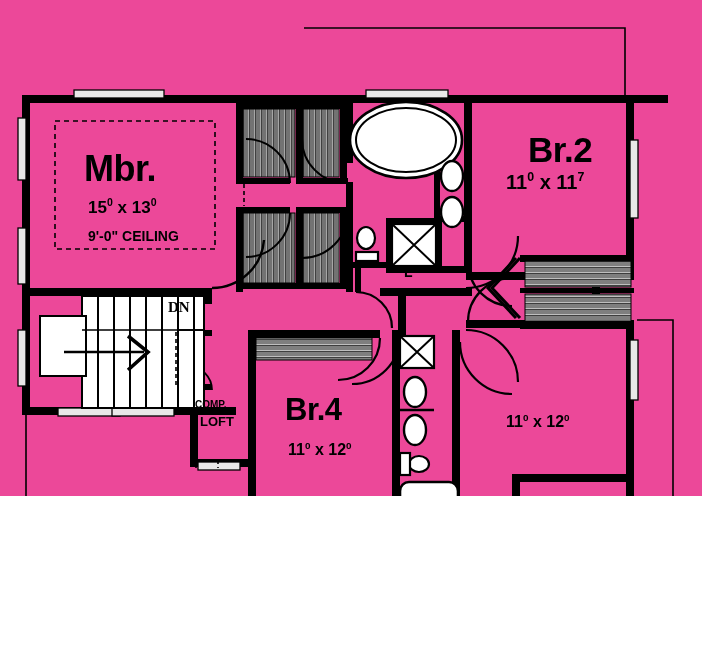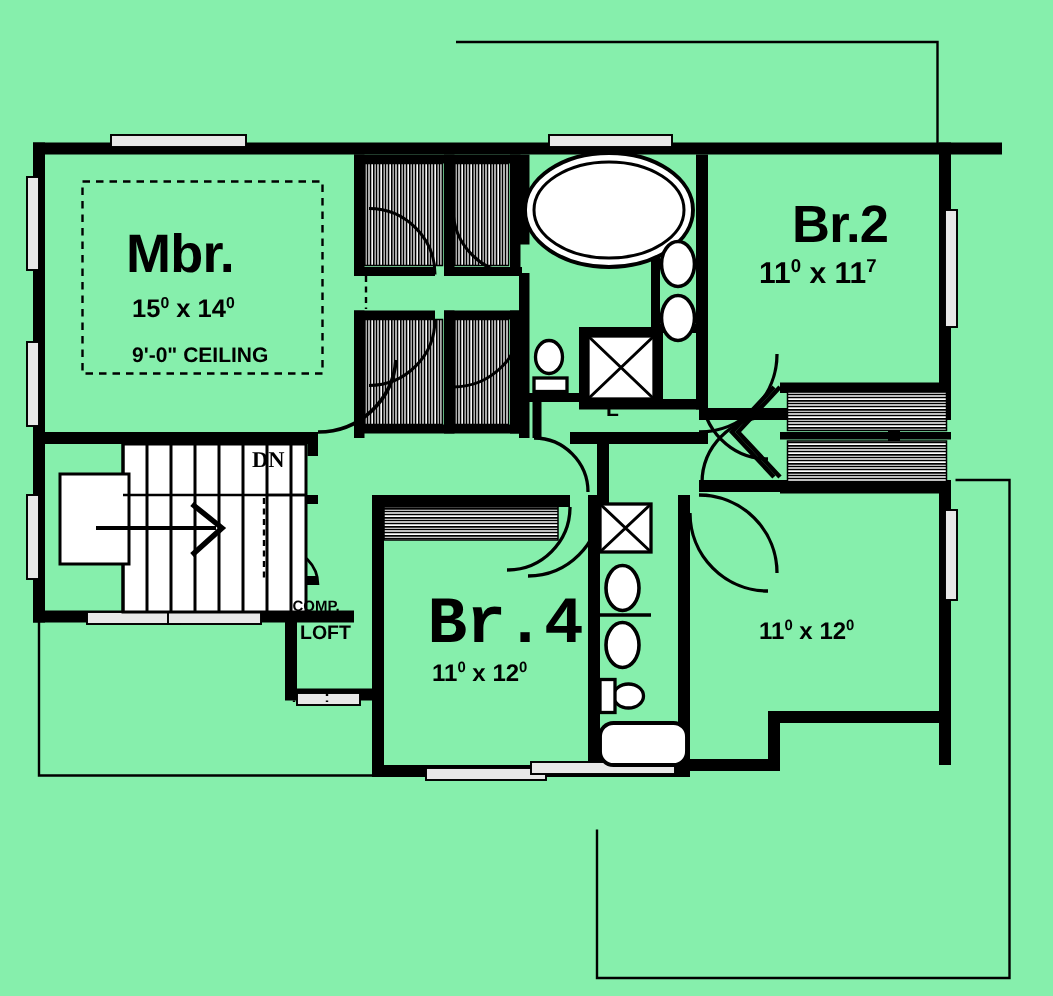--- a/index.html
+++ b/index.html
@@ -1,18 +1,18 @@
 <!DOCTYPE html>
 <html><head>
 <meta charset="utf-8">
 <title>Second Floor Plan</title>
 <style>
   html,body{margin:0;padding:0;background:#ffffff;}
   body{font-family:"Liberation Sans",sans-serif;}
-  #stage{position:relative;width:702px;height:664px;background:#86efac;overflow:hidden;}
+  #stage{position:relative;width:702px;height:496px;background:#ec4899;overflow:hidden;}
   #stage svg{position:absolute;left:0;top:0;}
   .lbl{position:absolute;color:#000;white-space:nowrap;}
   .room-name{font-weight:bold;letter-spacing:-0.5px;}
   .dim{font-weight:bold;}
   .dim sup{font-size:0.62em;vertical-align:super;font-weight:bold;}
   .ceil{font-weight:bold;}
   .tiny{font-weight:bold;}
 </style>
 </head>
 <body>
@@ -251,38 +251,38 @@
       <path d="M218 460 L218 468"></path>
       <path d="M176 332 L176 388"></path>
     </g>
 
   </svg>
 
   <div class="lbl room-name" style="left:84px;top:148px;font-size:36px;">Mbr.</div>
   <div class="lbl dim" style="left:88px;top:196px;font-size:17px;">
     <span>15</span><sup>0</sup>
     <span>x</span>
-    <span>14</span><sup>0</sup>
+    <span>13</span><sup>0</sup>
   </div>
   <div class="lbl ceil" style="left:88px;top:228px;font-size:14px;">9'-0" CEILING</div>
 
   <div class="lbl room-name" style="left:528px;top:130px;font-size:35px;">Br.2</div>
   <div class="lbl dim" style="left:506px;top:170px;font-size:20px;">
     <span>11</span><sup>0</sup>
     <span>x</span>
     <span>11</span><sup>7</sup>
   </div>
 
   <div class="lbl dim" style="left:506px;top:412px;font-size:16px;">
     <span>11</span><sup>0</sup>
     <span>x</span>
     <span>12</span><sup>0</sup>
   </div>
 
-  <div class="lbl room-name" style="left:285px;top:392px;font-size:44px;font-family:Liberation Mono, monospace;">Br.4</div>
+  <div class="lbl room-name" style="left:285px;top:392px;font-size:31px;">Br.4</div>
   <div class="lbl dim" style="left:288px;top:440px;font-size:16px;">
     <span>11</span><sup>0</sup>
     <span>x</span>
     <span>12</span><sup>0</sup>
   </div>
 
   <div class="lbl tiny" style="left:168px;top:299px;font-size:15px;font-family:Liberation Serif, serif;">DN</div>
 
   <div class="lbl tiny" style="left:195px;top:399px;font-size:10px;">COMP.</div>
   <div class="lbl tiny" style="left:200px;top:414px;font-size:13px;">LOFT</div>

